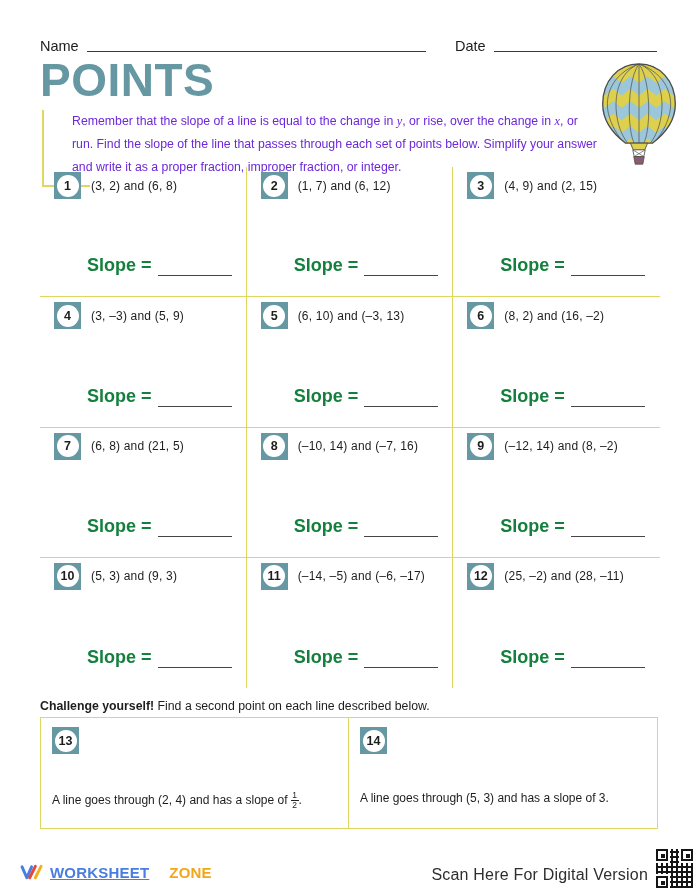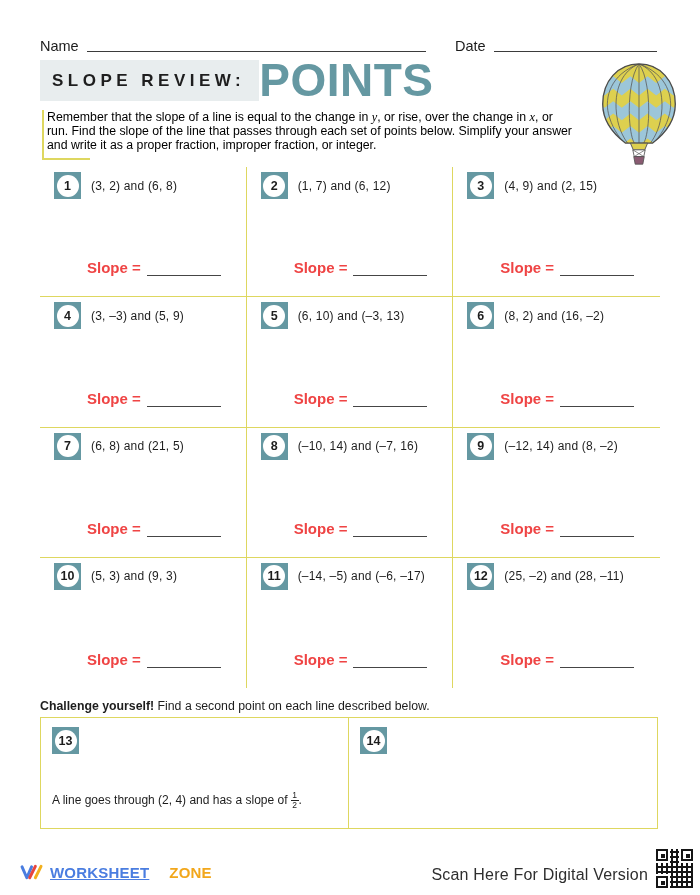--- a/index.html
+++ b/index.html
@@ -34,22 +34,22 @@
     font-size:46px;font-weight:800;color:var(--teal);letter-spacing:.5px;
     line-height:41px;white-space:nowrap;
   }
 
   
   .balloon{position:absolute;left:592px;top:61px;}
 
   
   .instructions{
     position:absolute;left:42px;top:110px;width:528px;
-    font-size:12.3px;line-height:14px;color:#000000;
-    border-left:2px solid var(--yellow-line);padding-left:3px;padding-bottom:6px;
+    font-size:12.3px;line-height:23px;color:#6d28d9;
+    border-left:2px solid var(--yellow-line);padding-left:28px;padding-bottom:6px;
   }
   .instructions::after{
     content:"";position:absolute;left:-2px;bottom:-2px;width:48px;height:0;
     border-bottom:2px solid var(--yellow-line);
   }
   .mathvar{font-style:italic;font-family:"Liberation Serif", serif;}
 
   
   .grid{
     position:absolute;left:40px;top:167px;width:620px;height:521px;
@@ -63,21 +63,21 @@
     width:27px;height:27px;background:var(--teal);flex:0 0 auto;
     display:flex;align-items:center;justify-content:center;
   }
   .badge-circle{
     width:22px;height:22px;background:#fff;border-radius:50%;
     display:flex;align-items:center;justify-content:center;
     font-size:12.5px;font-weight:700;color:#1d1d1d;
   }
   .points{font-size:12px;color:#1d1d1d;letter-spacing:.2px;}
   .slope-row{position:absolute;left:47px;bottom:20px;display:flex;align-items:flex-end;}
-  .slope-label{font-size:15px;font-weight:700;color:#ef4444;}
+  .slope-label{font-size:18px;font-weight:700;color:#15803d;}
   .slope-line{width:74px;border-bottom:1.6px solid #454545;margin-left:6px;height:11px;}
 
   
   .challenge-heading{position:absolute;left:40px;top:699px;font-size:12.3px;color:#1d1d1d;}
   .challenge-heading b{font-weight:700;}
   .challenge-box{
     position:absolute;left:40px;top:717px;width:618px;height:112px;
     border:1.6px solid var(--yellow-line);box-sizing:border-box;display:flex;
   }
   .ch-cell{width:50%;box-sizing:border-box;padding:9px 0 0 11px;display:flex;align-items:flex-start;gap:13px;flex-direction:column;}
@@ -114,21 +114,20 @@
   <div class="field" id="name-field">
     <span>Name</span>
     <span class="line"></span>
   </div>
   <div class="field" id="date-field">
     <span>Date</span>
     <span class="line"></span>
   </div>
 
   <div class="title-row">
-    <span class="title-prefix">SLOPE REVIEW:</span>
     <span class="title-main">POINTS</span>
   </div>
 
   <svg class="balloon" width="94" height="107" viewBox="0 0 90 112">
     <defs>
       <clipPath id="bal">
         <path d="M45,3 C23,3 7,21 7,45 C7,64 19,77 31,86 L59,86 C71,77 83,64 83,45 C83,21 67,3 45,3 Z"></path>
       </clipPath>
     </defs>
     <g clip-path="url(#bal)">
@@ -325,20 +324,21 @@
     <div class="ch-cell br">
       <span class="badge">
           <span class="badge-circle">13</span>
         </span>
       <span class="ch-text"><span>A line goes through (2, 4) and has a slope of </span><span class="frac"><span class="num">1</span><span class="den">2</span></span><span>.</span></span>
     </div>
     <div class="ch-cell">
       <span class="badge">
           <span class="badge-circle">14</span>
         </span>
+      <span class="ch-text">A line goes through (5, 3) and has a slope of 3.</span>
     </div>
   </div>
 
   <div class="footer-logo">
     <svg width="25" height="19" viewBox="0 0 26 20">
       <path d="M2,4 L7,15.5 L12,4" fill="none" stroke="#4a7de0" stroke-width="3.1" stroke-linecap="round" stroke-linejoin="round"></path>
       <path d="M10,15.5 L16,3.5" fill="none" stroke="#e8453c" stroke-width="3.1" stroke-linecap="round"></path>
       <path d="M16,15.5 L22,3.5" fill="none" stroke="#f2b01e" stroke-width="3.1" stroke-linecap="round"></path>
     </svg>
     <span class="brand"><span class="w1">WORKSHEET</span><span class="w2">ZONE</span></span>

